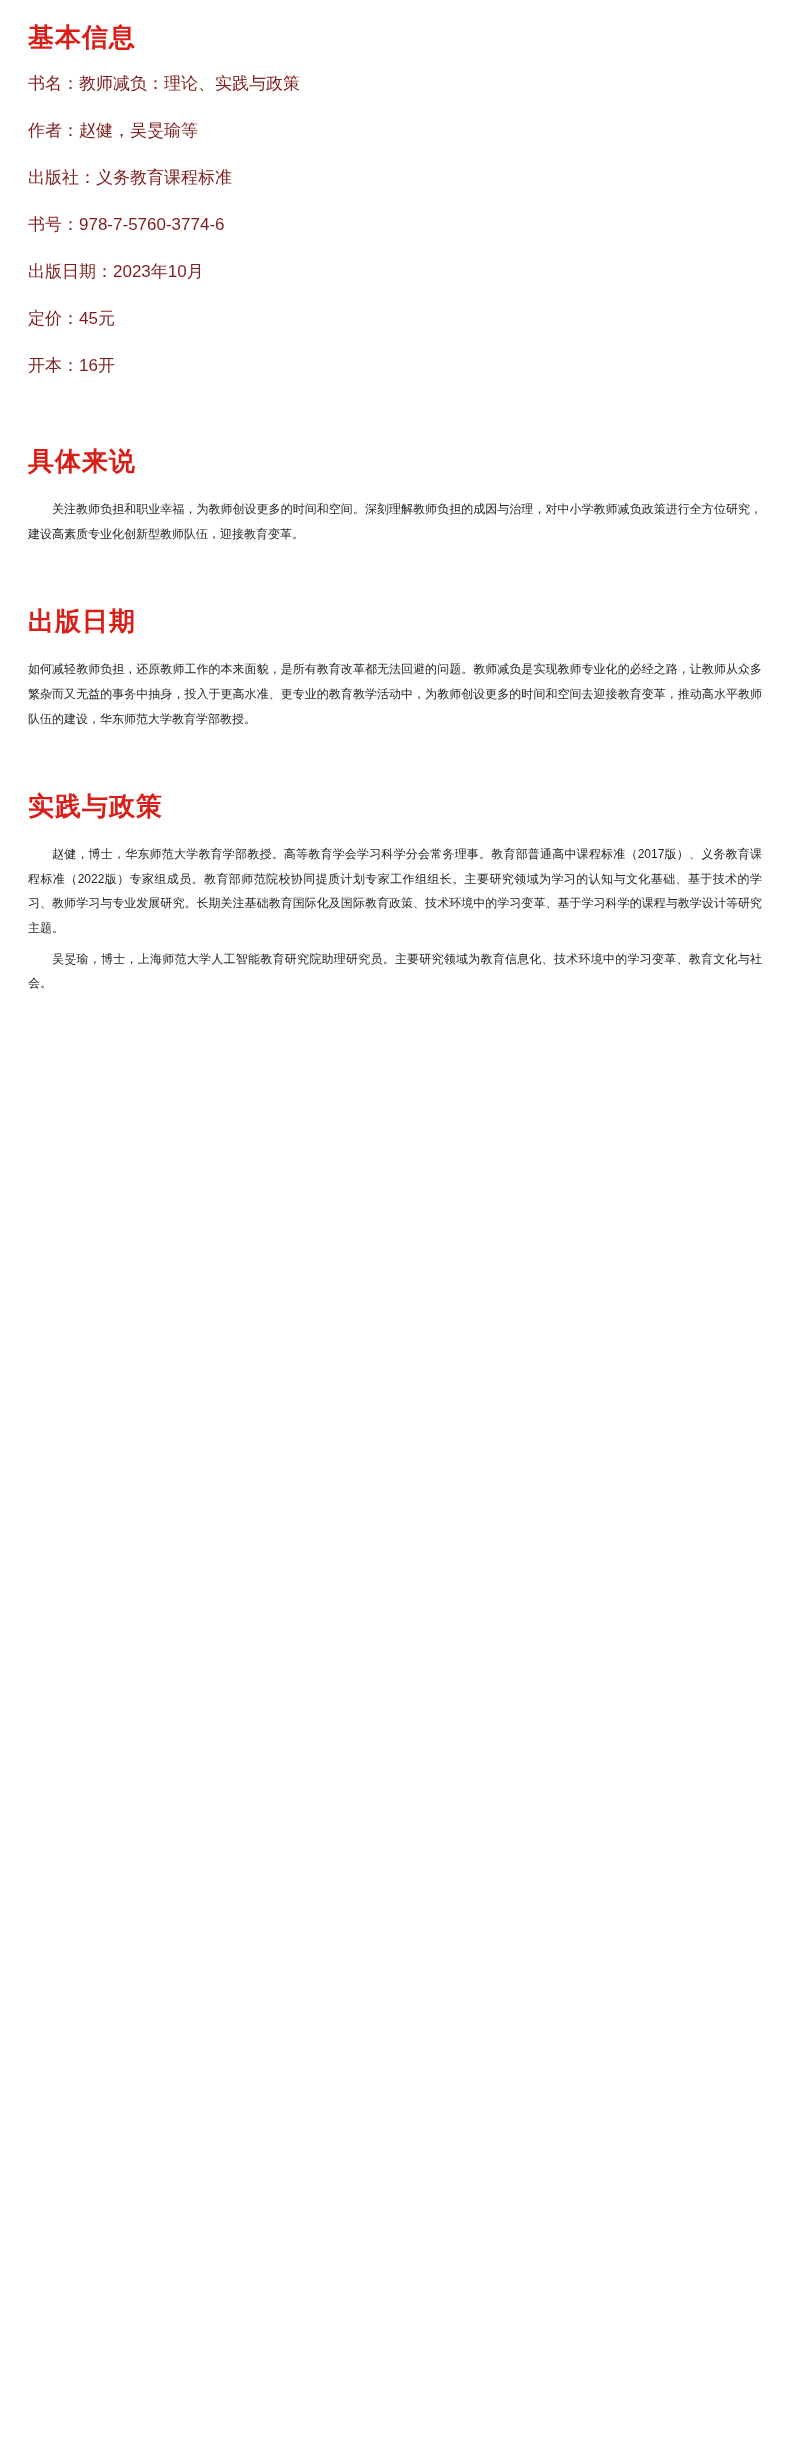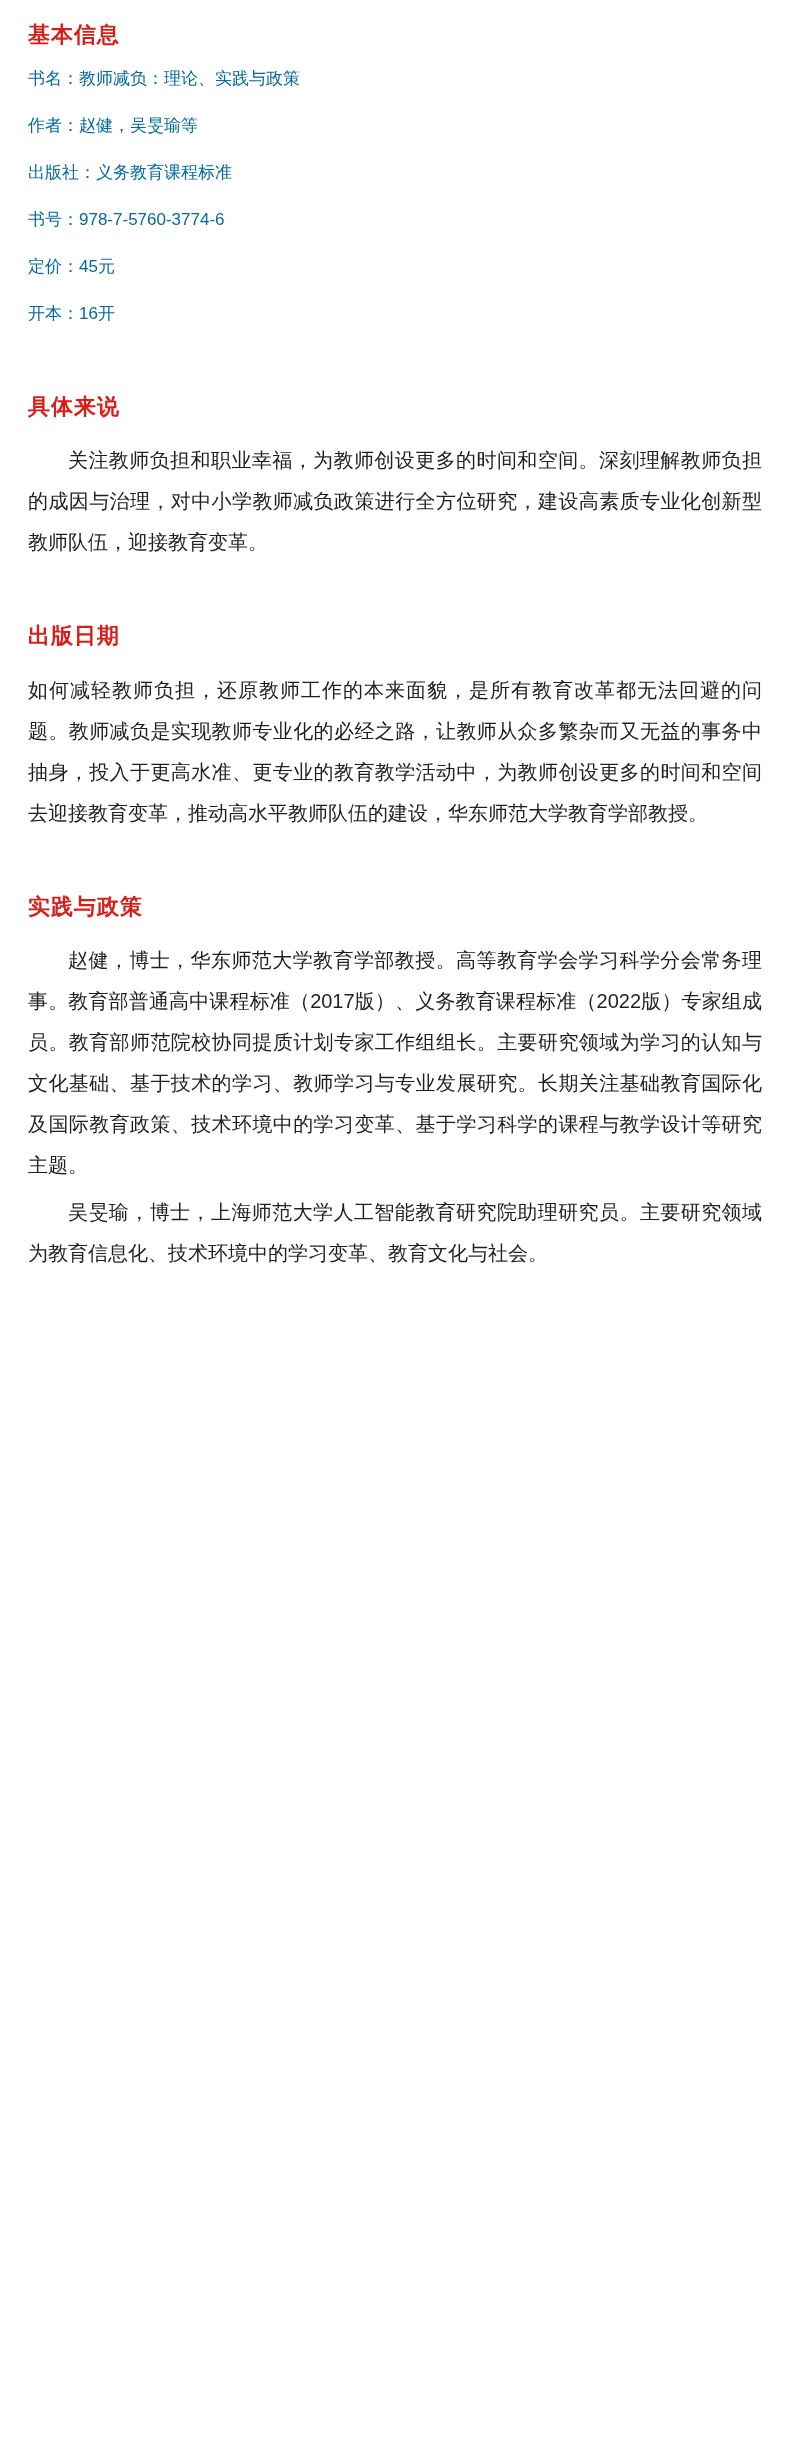--- a/index.html
+++ b/index.html
@@ -17,43 +17,43 @@
     min-height: 2454px;
     box-sizing: border-box;
     padding: 22px 28px 30px 28px;
     background: #ffffff;
   }
   .section {
     margin-bottom: 8px;
   }
   .section-title {
     color: #d91e18;
-    font-size: 22px;
+    font-size: 26px;
     font-weight: bold;
     letter-spacing: 1px;
     margin: 0 0 20px 0;
     line-height: 1.2;
   }
   .gap-lg { height: 52px; }
 
   .meta-list {
     margin: 0;
     padding: 0;
     list-style: none;
   }
   .meta-item {
     font-size: 17px;
     line-height: 1.35;
     margin-bottom: 24px;
-    color: #0369a1;
+    color: #7f1d1d;
   }
   .meta-item:last-child { margin-bottom: 16px; }
 
   .para {
-    font-size: 20px;
+    font-size: 12px;
     line-height: 2.05;
     color: #1f1f1f;
     margin: 0 0 6px 0;
     text-align: justify;
   }
   .para.indent {
     text-indent: 2em;
   }
   .para:last-child { margin-bottom: 0; }
 </style>
@@ -62,20 +62,21 @@
 
 <div class="page">
 
   <div class="section">
     <h2 class="section-title">基本信息</h2>
     <ul class="meta-list">
       <li class="meta-item">书名：教师减负：理论、实践与政策</li>
       <li class="meta-item">作者：赵健，吴旻瑜等</li>
       <li class="meta-item">出版社：义务教育课程标准</li>
       <li class="meta-item">书号：978-7-5760-3774-6</li>
+      <li class="meta-item">出版日期：2023年10月</li>
       <li class="meta-item">定价：45元</li>
       <li class="meta-item">开本：16开</li>
     </ul>
   </div>
 
   <div class="gap-lg"></div>
 
   <div class="section">
     <h2 class="section-title">具体来说</h2>
     <p class="para indent">关注教师负担和职业幸福，为教师创设更多的时间和空间。深刻理解教师负担的成因与治理，对中小学教师减负政策进行全方位研究，建设高素质专业化创新型教师队伍，迎接教育变革。</p>

